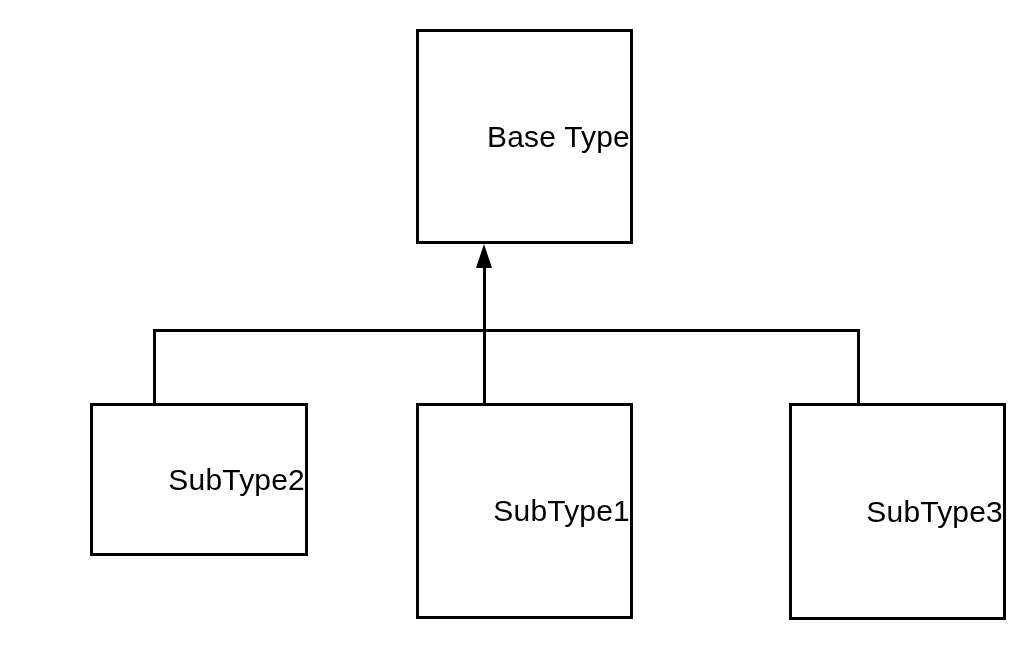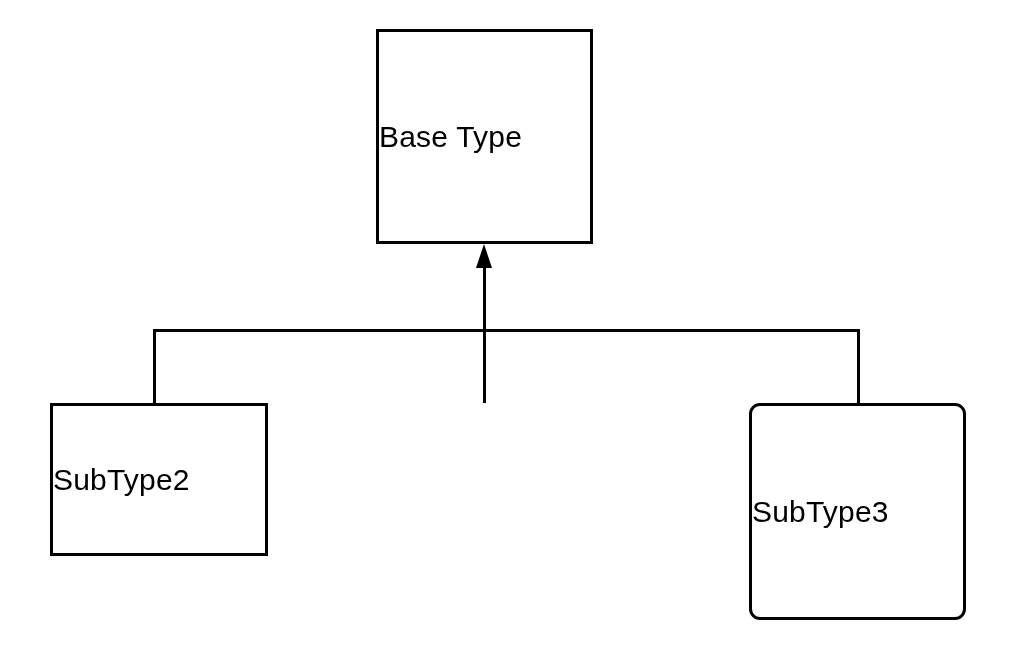--- a/index.html
+++ b/index.html
@@ -15,32 +15,33 @@
     font-family: "Liberation Sans", sans-serif;
     overflow: hidden;
   }
   .node {
     position: absolute;
     box-sizing: border-box;
     border: 3px solid #000000;
     background: #ffffff;
     display: flex;
     align-items: center;
-    justify-content: flex-start;
+    justify-content: flex-end;
+    margin-left: 40px;
   }
   .node-label {
     font-size: 30px;
     color: #000000;
     white-space: nowrap;
     letter-spacing: 0.2px;
   }
   .node-base  { left: 376px; top: 29px;  width: 217px; height: 215px; }
   .node-sub2  { left: 50px;  top: 403px; width: 218px; height: 153px; }
   .node-sub1  { left: 376px; top: 403px; width: 217px; height: 216px; }
-  .node-sub3  { left: 749px; top: 403px; width: 217px; height: 217px; border-radius: 11px; }
+  .node-sub3  { left: 749px; top: 403px; width: 217px; height: 217px; }
 
   .line {
     position: absolute;
     background: #000000;
   }
   
   .bus        { left: 153px; top: 329px; width: 707px; height: 3px; }
   
   .stub-left  { left: 153px; top: 329px; width: 3px; height: 74px; }
   
@@ -72,18 +73,21 @@
   <div class="arrowhead"></div>
 
   <div class="node node-base">
     <span class="node-label">Base Type</span>
   </div>
 
   <div class="node node-sub2">
     <span class="node-label">SubType2</span>
   </div>
 
+  <div class="node node-sub1">
+    <span class="node-label">SubType1</span>
+  </div>
 
   <div class="node node-sub3">
     <span class="node-label">SubType3</span>
   </div>
 
 </div>
 
 </body></html>

